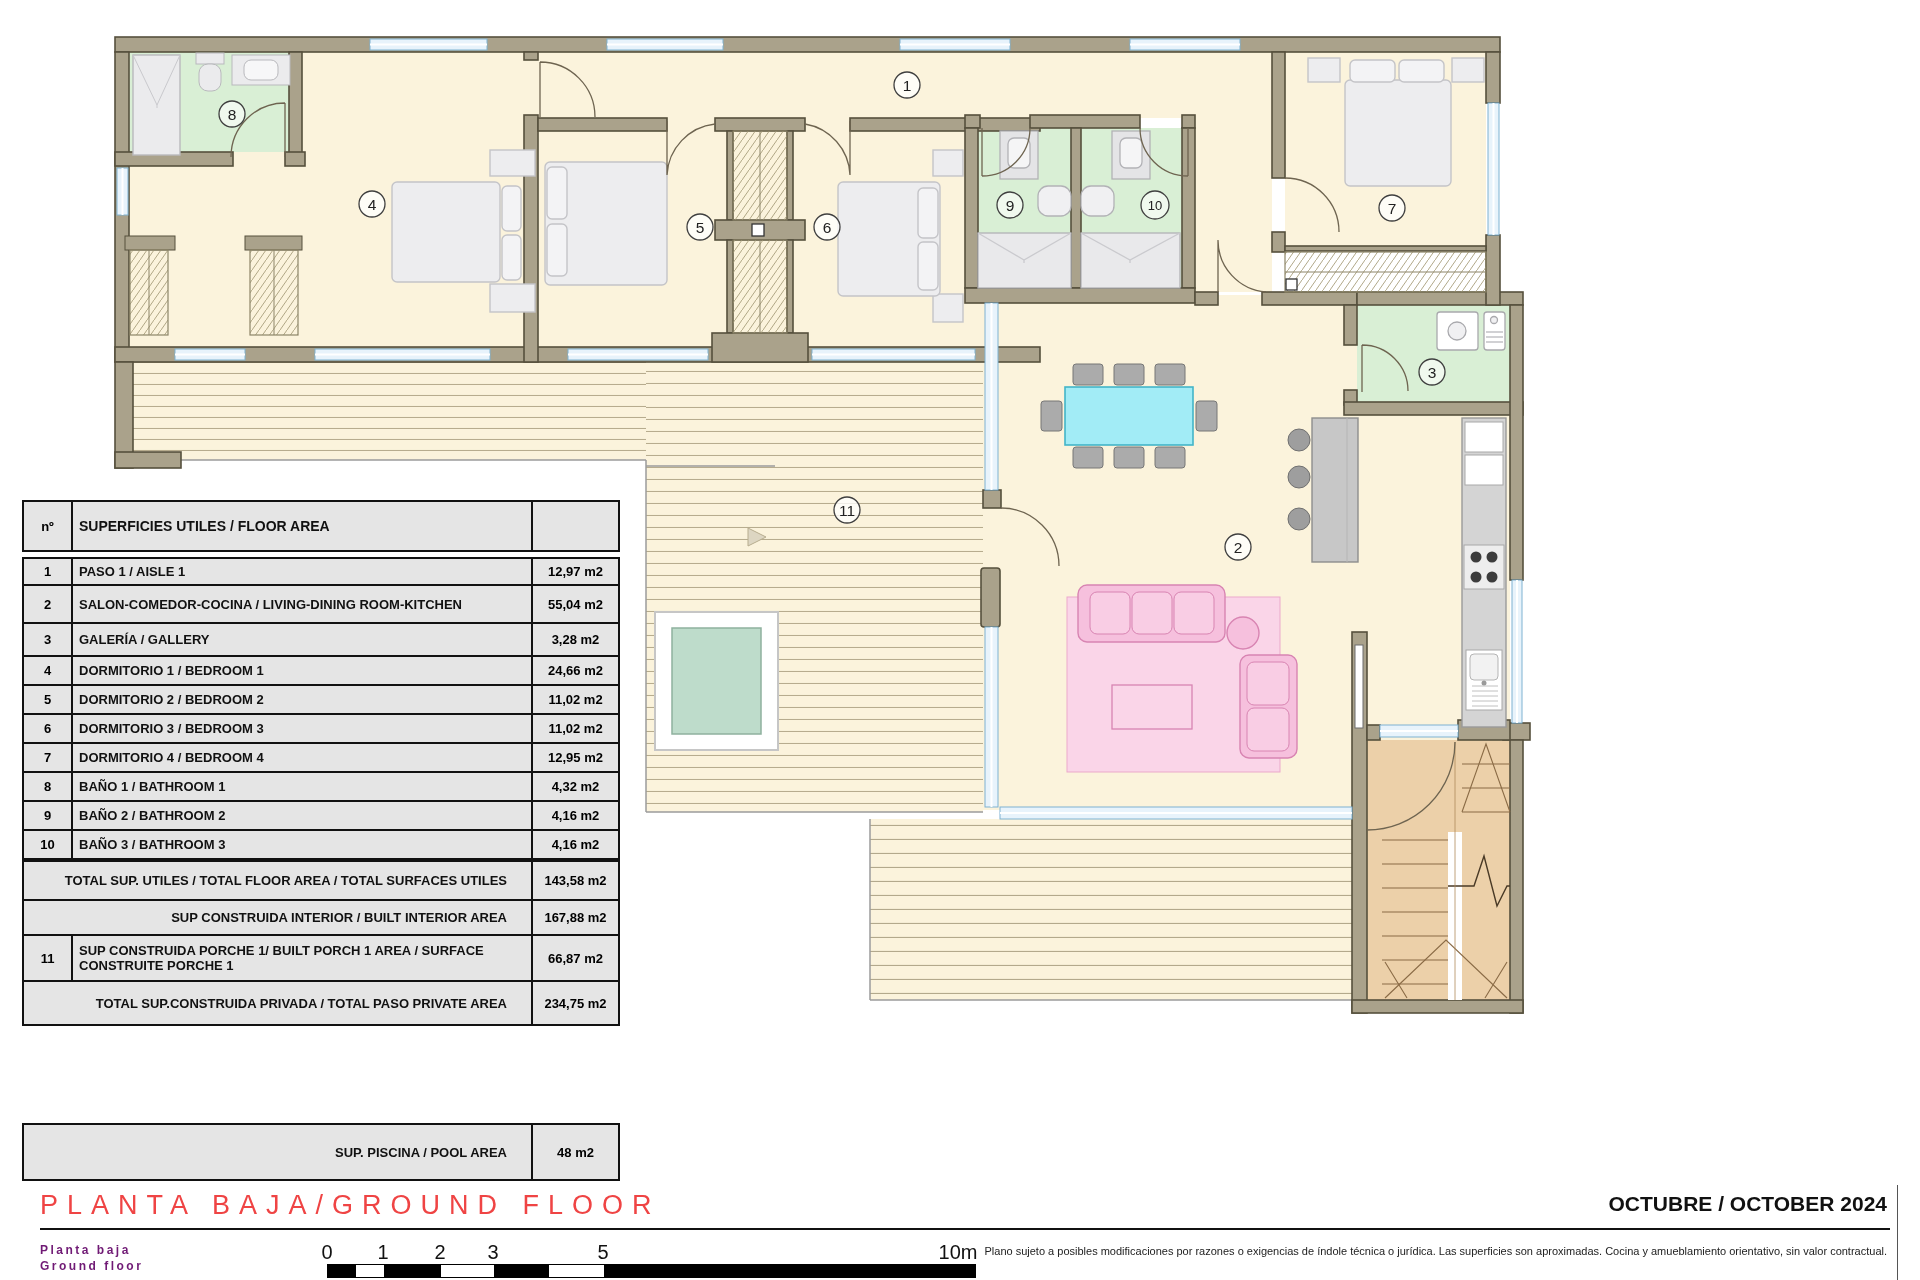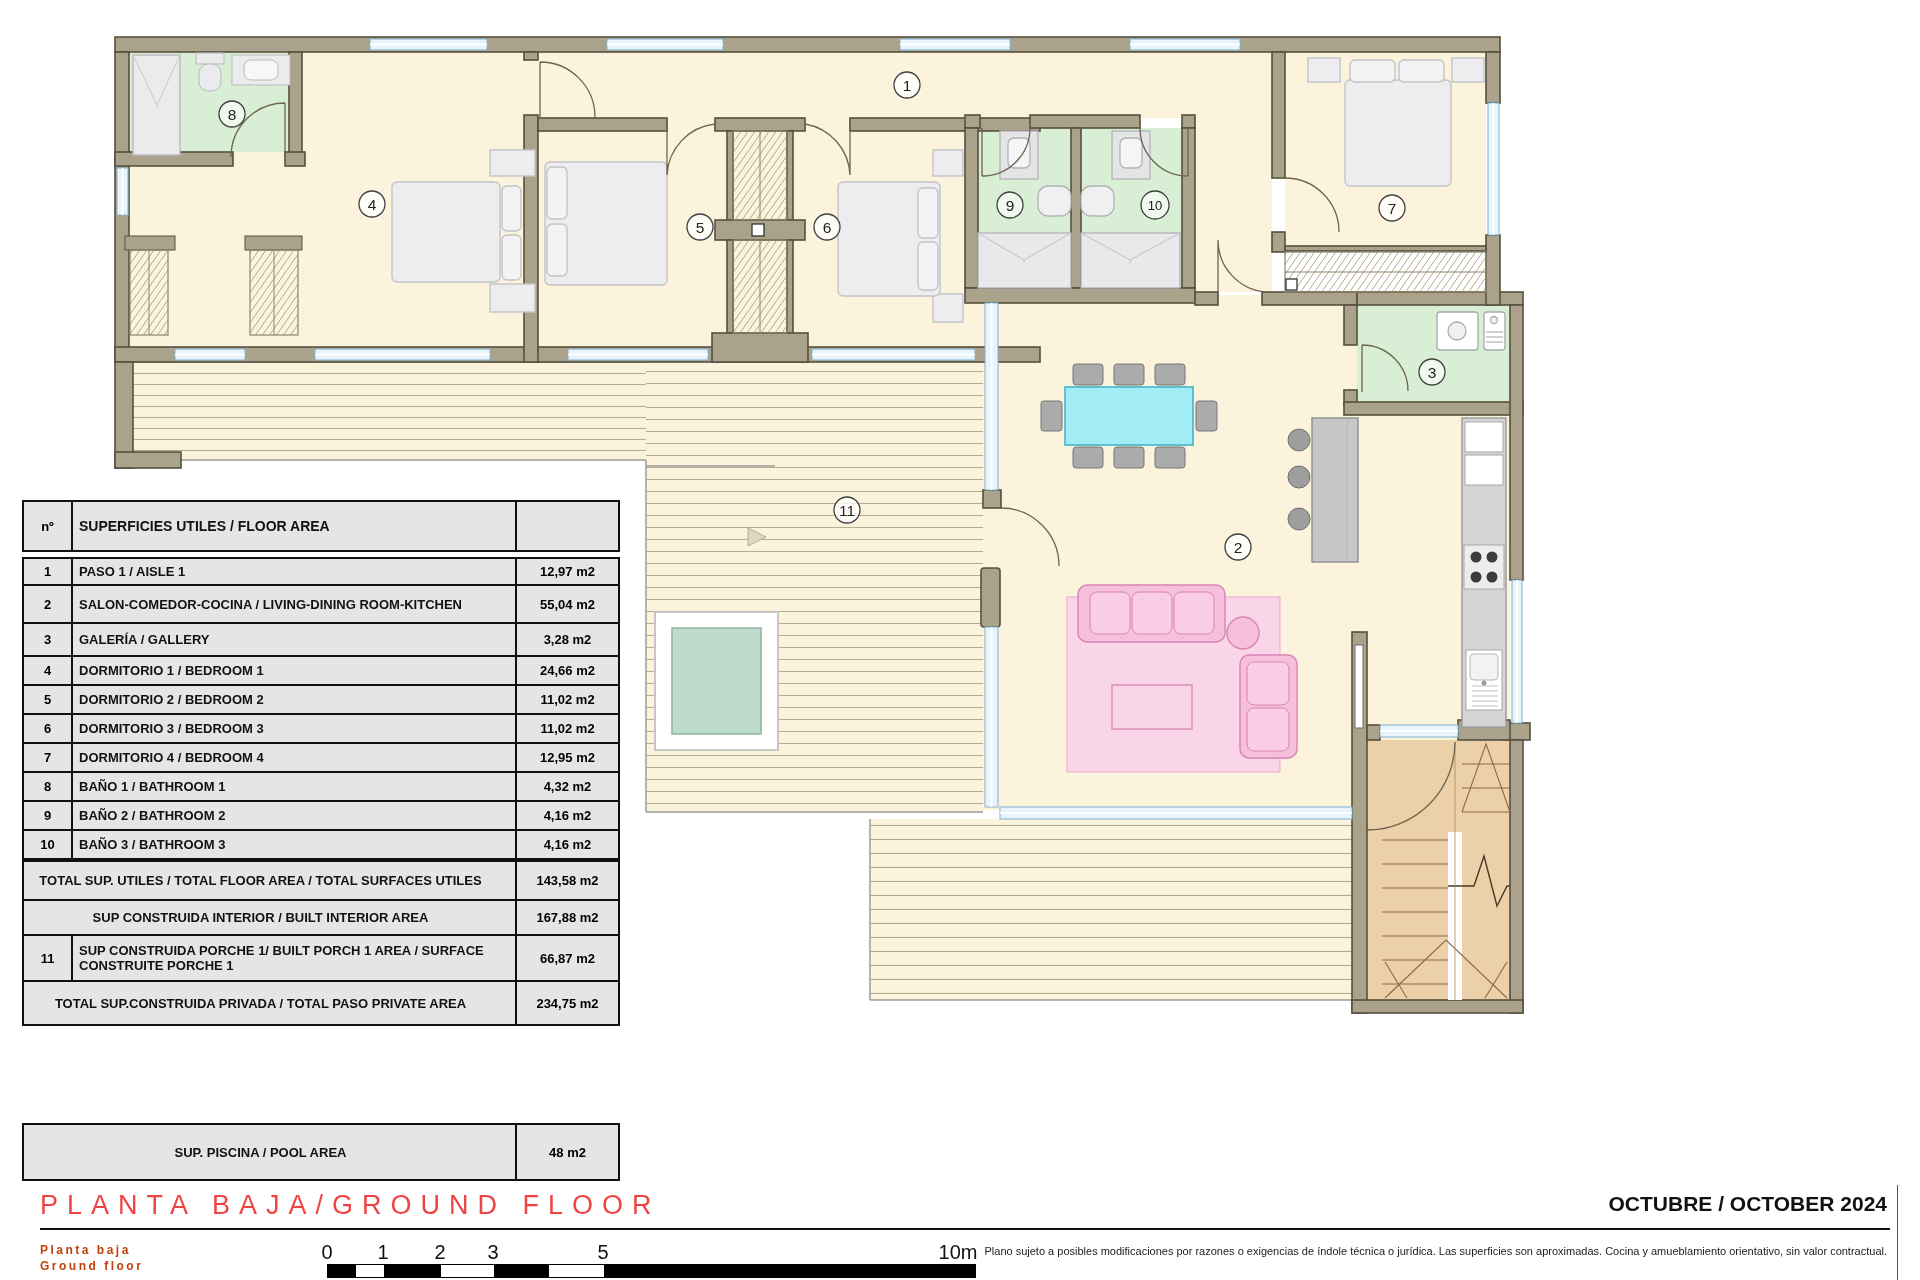--- a/index.html
+++ b/index.html
@@ -6,27 +6,27 @@
   #sheet{position:relative;width:1920px;height:1280px;background:#fff;overflow:hidden;
          font-family:"Liberation Sans", sans-serif;}
   svg text{font-family:"Liberation Sans", sans-serif;}
   
   .tblock{position:absolute;left:22px;width:598px;border:2px solid #111;box-sizing:border-box;background:#e5e5e5;}
   .trow{display:flex;align-items:center;box-sizing:border-box;}
   .trow + .trow{border-top:2px solid #111;}
   .c-num{width:49px;align-self:stretch;display:flex;align-items:center;justify-content:center;
          border-right:2px solid #111;font-weight:bold;font-size:13px;box-sizing:border-box;flex:none;}
   .c-label{flex:1;padding:2px 6px;font-weight:bold;font-size:13px;line-height:15px;color:#111;}
-  .c-label.center{text-align:center;}
-  .c-val{width:103px;align-self:stretch;display:flex;align-items:center;justify-content:center;
+  .c-label.center{text-align:right;}
+  .c-val{width:87px;align-self:stretch;display:flex;align-items:center;justify-content:center;
          border-left:2px solid #111;font-weight:bold;font-size:13px;box-sizing:border-box;flex:none;margin-left:18px;}
   
   .pg-title{position:absolute;left:40px;top:1190px;font-size:27px;letter-spacing:9px;color:#ef4444;font-weight:400;}
   .rule{position:absolute;left:40px;top:1228px;width:1850px;height:2px;background:#111;}
-  .sub{position:absolute;left:40px;top:1242px;font-size:12px;font-weight:bold;letter-spacing:2.5px;line-height:16px;color:#c2410c;}
+  .sub{position:absolute;left:40px;top:1242px;font-size:12px;font-weight:bold;letter-spacing:2.5px;line-height:16px;color:#701a75;}
   .date{position:absolute;right:33px;top:1192px;font-size:21px;font-weight:bold;color:#111;}
   .discl{position:absolute;right:33px;top:1244px;text-align:right;font-size:11px;line-height:15px;color:#222;}
   .vline{position:absolute;left:1897px;top:1185px;width:1px;height:95px;background:#555;}
   .sb-label{position:absolute;top:1241px;transform:translateX(-50%);font-size:20px;color:#111;}
   .scalebar{position:absolute;left:327px;top:1264px;width:649px;height:14px;border:1px solid #000;background:#fff;box-sizing:border-box;}
   .seg{position:absolute;top:0;height:12px;background:#000;}
 </style>
 </head>
 <body>
 

